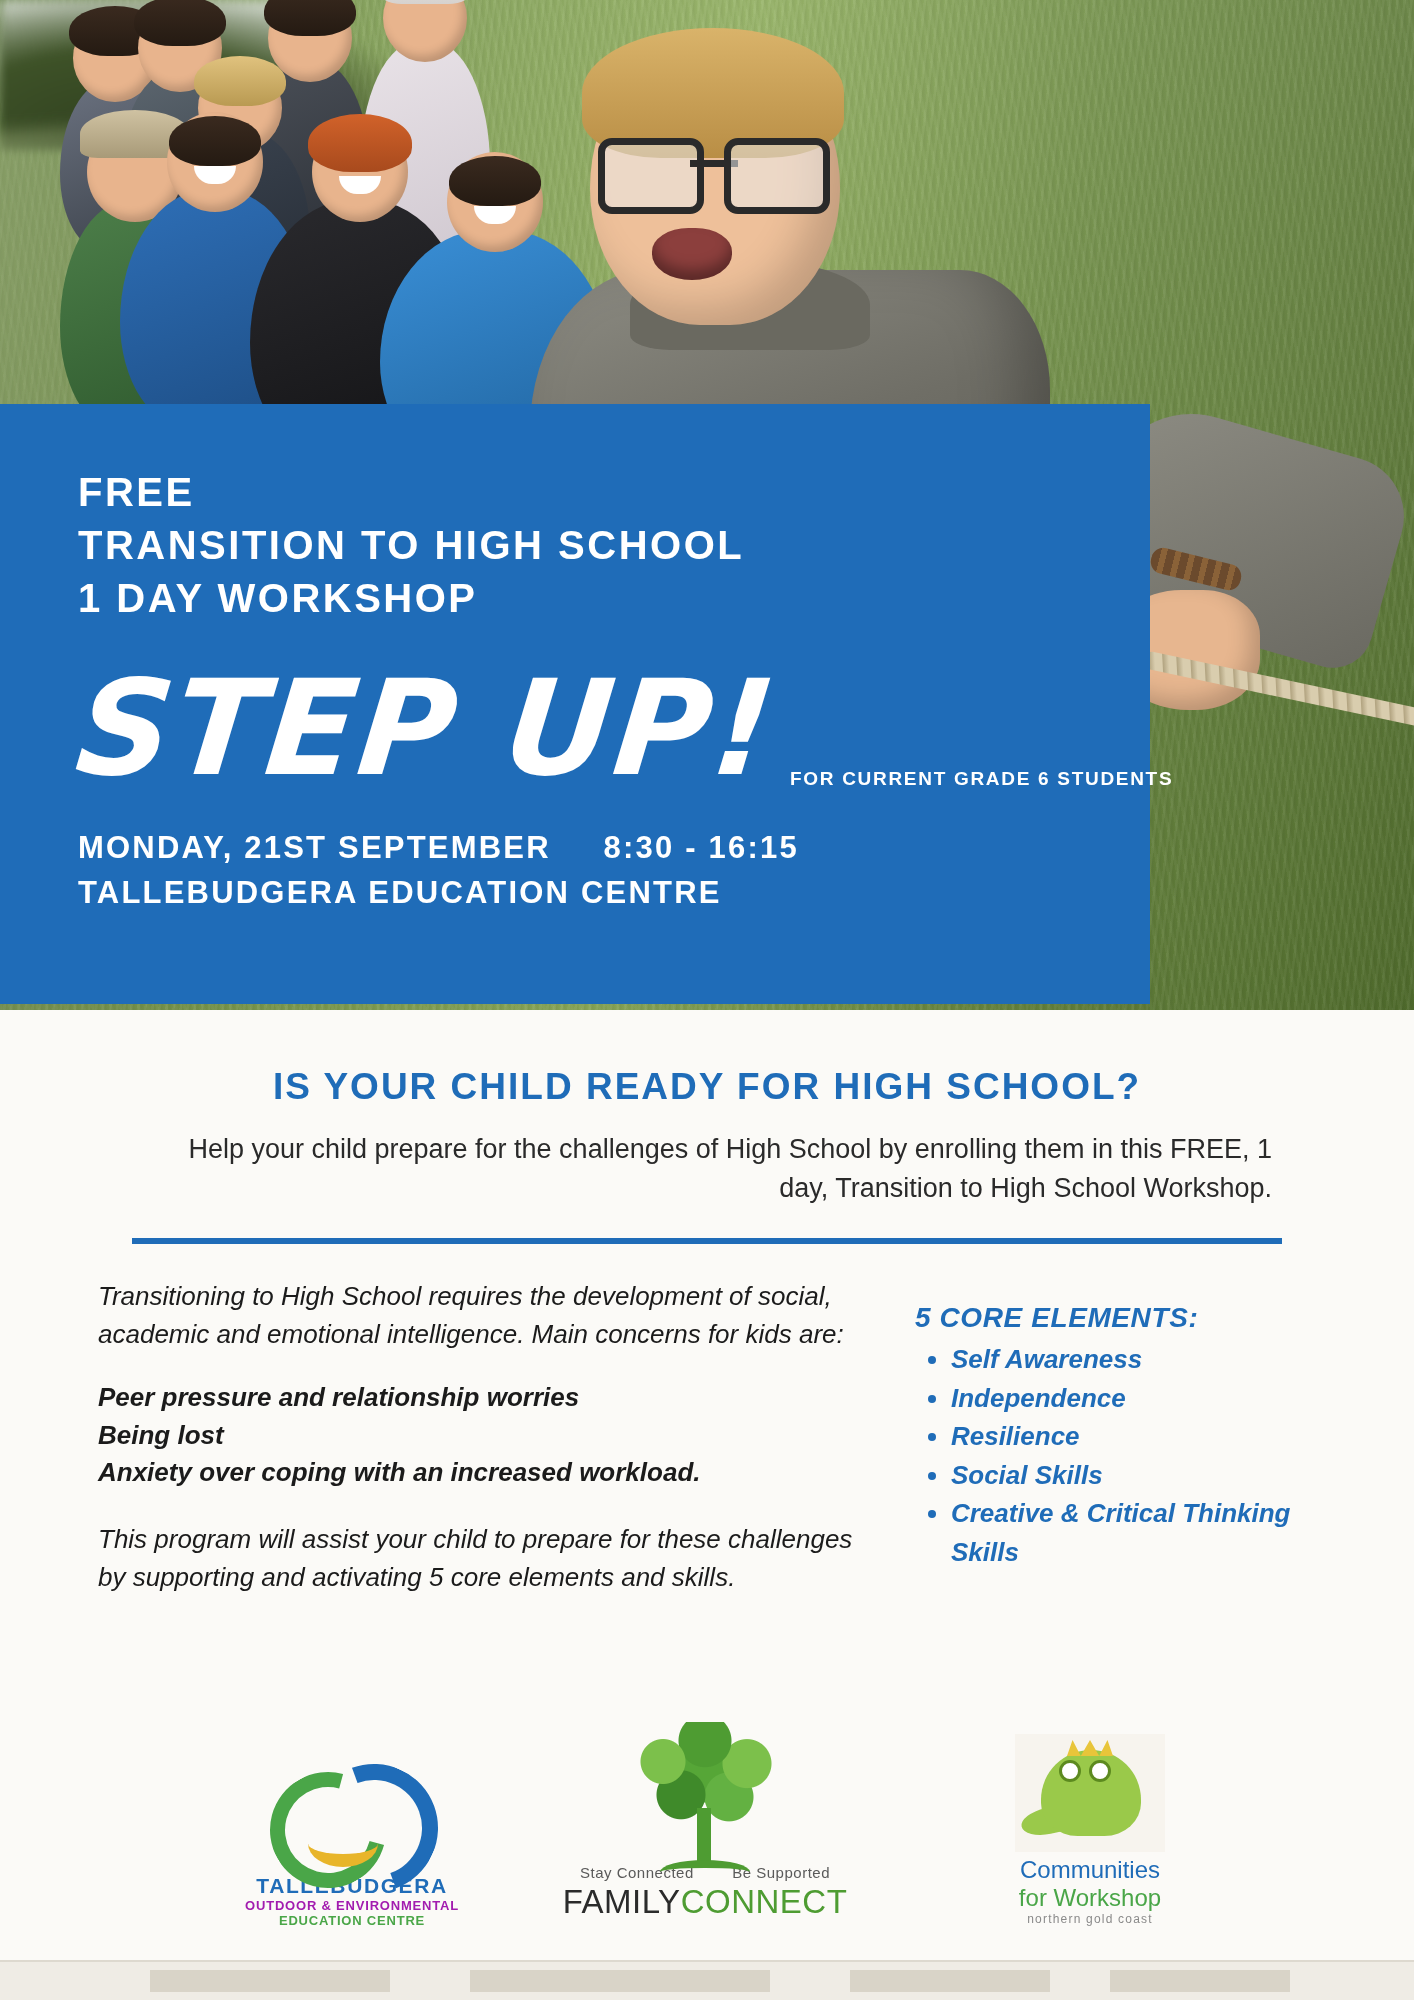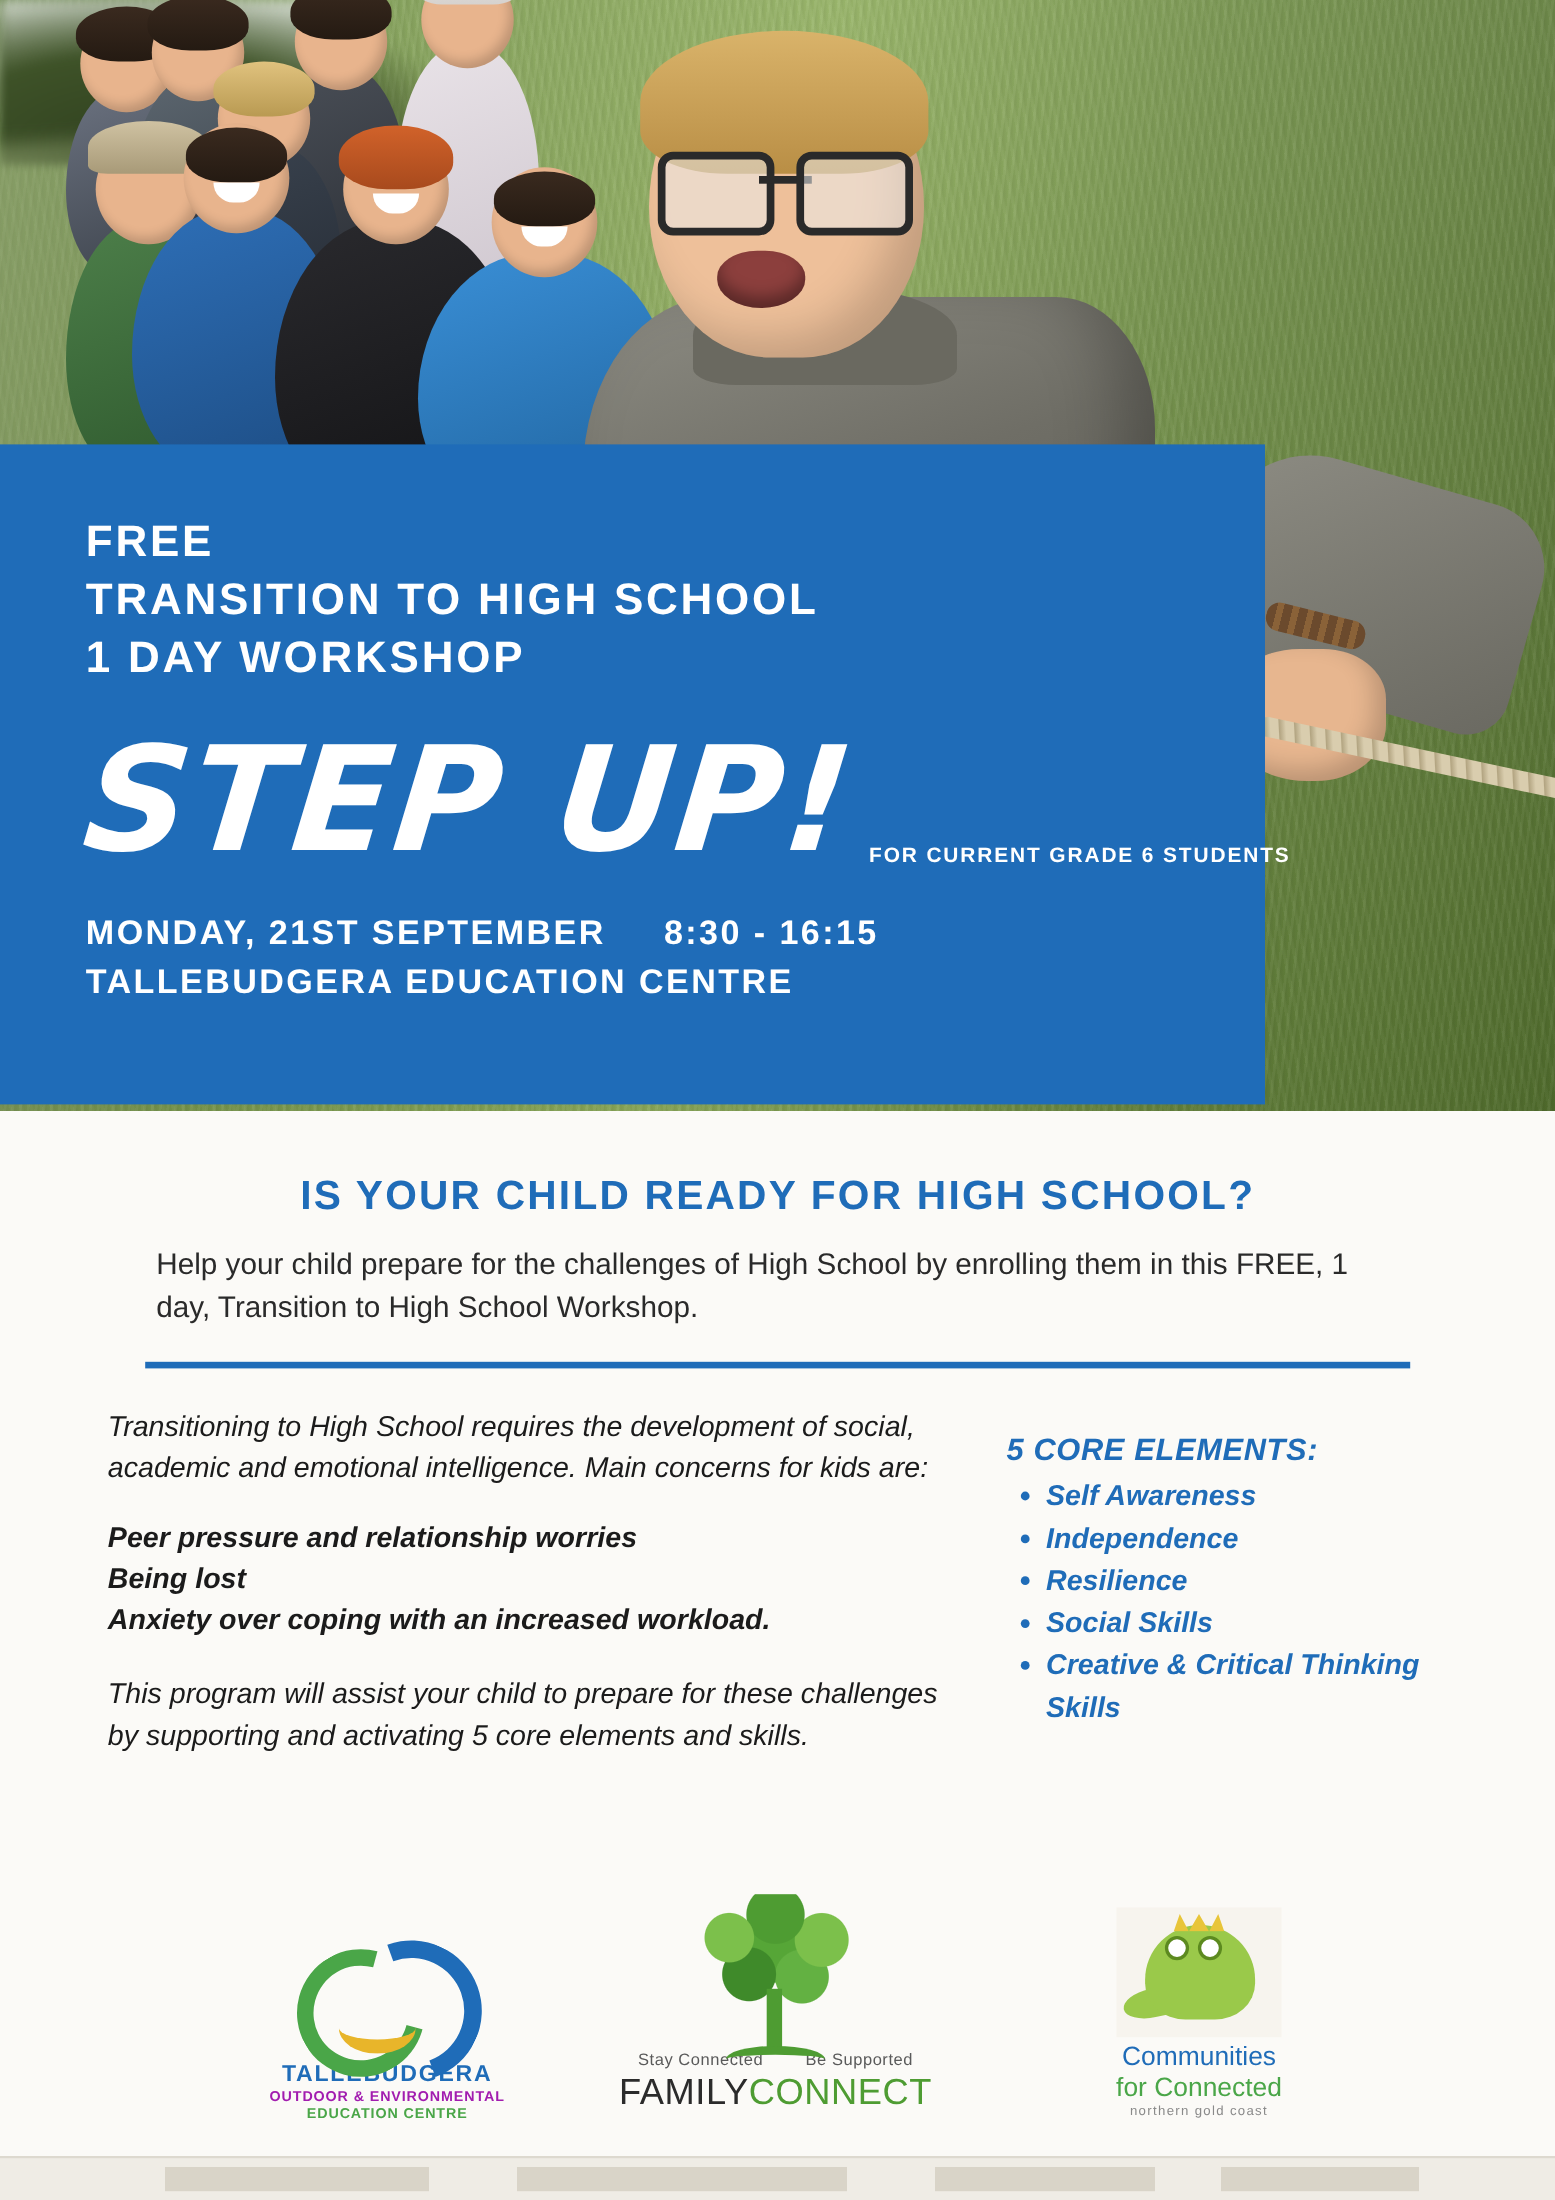--- a/index.html
+++ b/index.html
@@ -297,21 +297,21 @@
     text-align: center;
     color: #1f6cb8;
     font-size: 37px;
     font-weight: bold;
     letter-spacing: 2px;
     text-transform: uppercase;
   }
   .subhead {
     margin: 22px auto 0 auto;
     width: 1130px;
-    text-align: left;
+    text-align: right;
     color: #2a2a2a;
     font-size: 27px;
     line-height: 1.45;
   }
   .rule {
     width: 1150px;
     height: 6px;
     background: #1f6cb8;
     margin: 30px auto 0 auto;
   }
@@ -627,21 +627,21 @@
 
     <div class="logo logo-cfc">
       <div class="cfc-box">
         <div class="dino-tail"></div>
         <div class="dino"></div>
         <div class="crown"></div>
         <div class="eye l"></div>
         <div class="eye r"></div>
       </div>
       <div class="cfc-t1">Communities</div>
-      <div class="cfc-t2">for Connected</div>
+      <div class="cfc-t2">for Workshop</div>
       <div class="cfc-t3">northern gold coast</div>
     </div>
   </div>
 
   <div class="bottom-strip">
     <div class="strip-block" style="left:150px;width:240px;"></div>
     <div class="strip-block" style="left:470px;width:300px;"></div>
     <div class="strip-block" style="left:850px;width:200px;"></div>
     <div class="strip-block" style="left:1110px;width:180px;"></div>
   </div>

